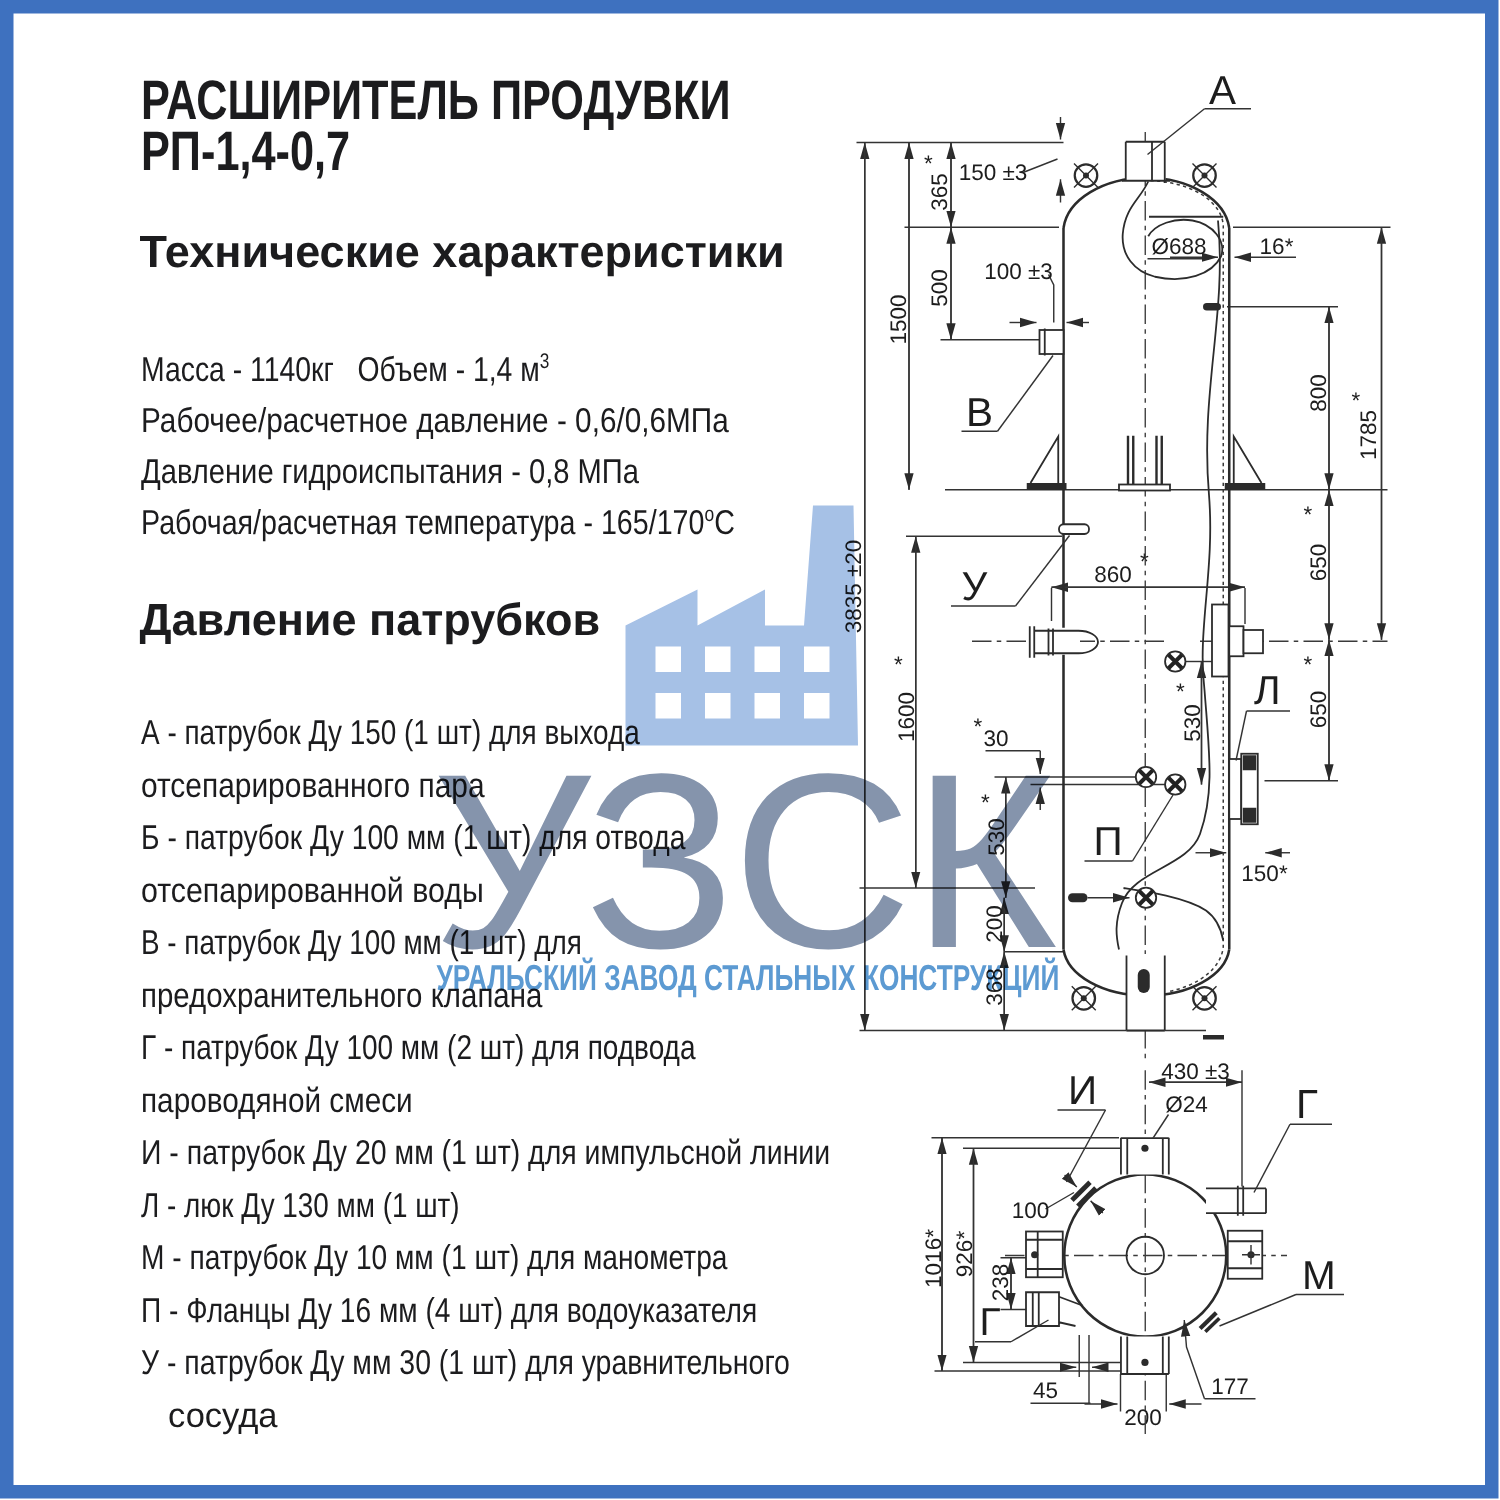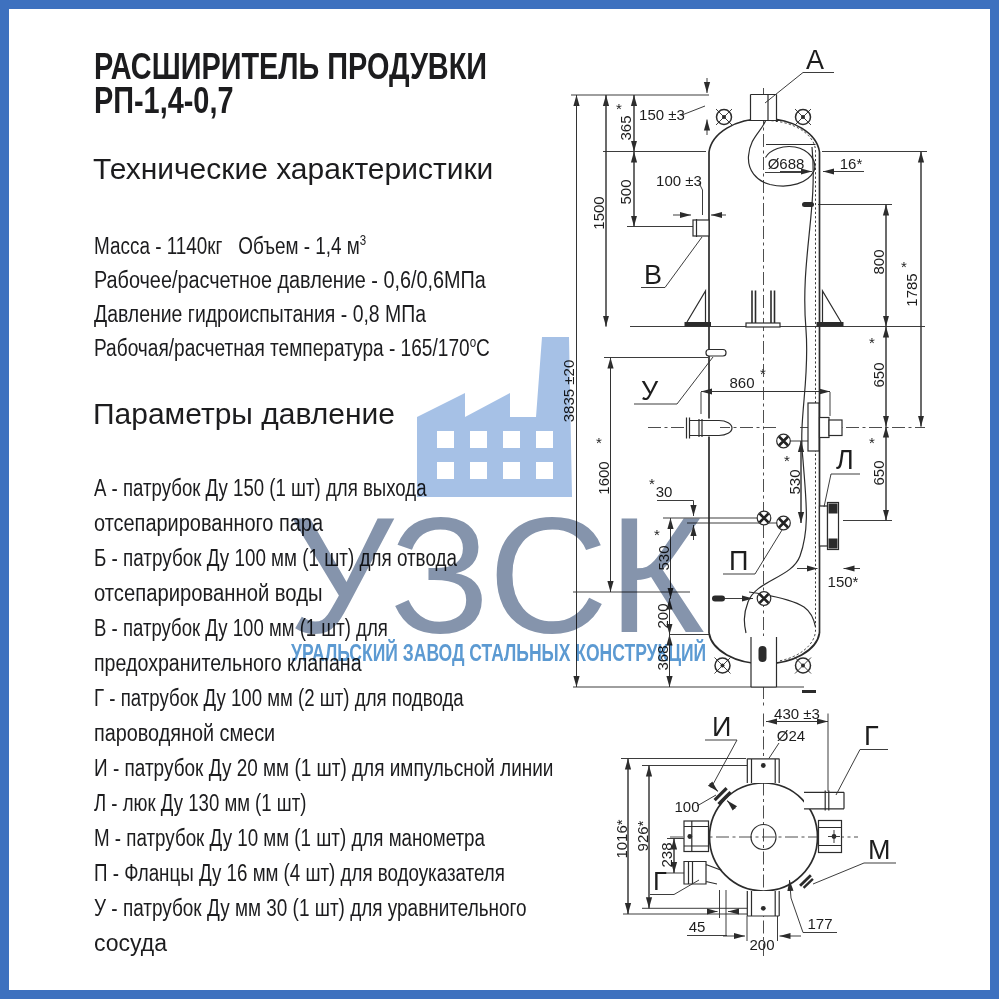--- a/index.html
+++ b/index.html
@@ -1,53 +1,53 @@
 <!DOCTYPE html>
 <html><head><meta charset="utf-8">
 <style>
 html,body{margin:0;padding:0}
 body{width:1000px;height:1000px;position:relative;background:#fff;overflow:hidden;
      font-family:"Liberation Sans",sans-serif}
 .frame{position:absolute;left:0;top:0;width:981px;height:981px;border:9.5px solid #3e71bf}
 .t{position:absolute;white-space:nowrap;color:#1c1c1e}
 .h1{font-size:37px;font-weight:bold;line-height:33.5px;transform:scaleX(0.78);transform-origin:0 0}
-.h2{font-size:30px;font-weight:normal}
+.h2{font-size:30px;font-weight:bold}
 .b{font-size:23px;font-weight:normal;line-height:23px}
 sup{font-size:14px;line-height:0}
 .wm{position:absolute;mix-blend-mode:multiply}
 .uzsk{left:288px;top:492px;font-size:166px;font-weight:normal;color:#8594ac;letter-spacing:0px;line-height:166px}
 .uzsk2{left:291px;top:639px;font-size:24px;font-weight:bold;color:#5c9ad2;transform:scaleX(0.73);transform-origin:0 0;white-space:nowrap}
 </style></head>
 <body>
 <div class="frame"></div>
 
 <div class="t h1" style="left:94px;top:50px">РАСШИРИТЕЛЬ ПРОДУВКИ<br>РП-1,4-0,7</div>
 <div class="t h2" style="left:93px;top:152px">Технические характеристики</div>
 
 <div class="t b" style="left:94px;top:234.5px;transform:scaleX(0.822);transform-origin:0 0">Масса - 1140кг&nbsp;&nbsp;&nbsp;Объем - 1,4 м<sup>3</sup></div>
 <div class="t b" style="left:94px;top:269px;transform:scaleX(0.862);transform-origin:0 0">Рабочее/расчетное давление - 0,6/0,6МПа</div>
 <div class="t b" style="left:94px;top:303px;transform:scaleX(0.845);transform-origin:0 0">Давление гидроиспытания - 0,8 МПа</div>
 <div class="t b" style="left:94px;top:337px;transform:scaleX(0.830);transform-origin:0 0">Рабочая/расчетная температура - 165/170<sup>о</sup>С</div>
 
-<div class="t h2" style="left:93px;top:397px">Параметры давление</div>
+<div class="t h2" style="left:93px;top:397px">Давление патрубков</div>
 
 <div class="t b" style="left:94px;top:476.5px;transform:scaleX(0.810);transform-origin:0 0">А - патрубок Ду 150 (1 шт) для выхода</div>
 <div class="t b" style="left:94px;top:511.5px;transform:scaleX(0.867);transform-origin:0 0">отсепарированного пара</div>
 <div class="t b" style="left:94px;top:546.5px;transform:scaleX(0.819);transform-origin:0 0">Б - патрубок Ду 100 мм (1 шт) для отвода</div>
 <div class="t b" style="left:94px;top:581.5px;transform:scaleX(0.880);transform-origin:0 0">отсепарированной воды</div>
 <div class="t b" style="left:94px;top:616.5px;transform:scaleX(0.808);transform-origin:0 0">В - патрубок Ду 100 мм (1 шт) для</div>
 <div class="t b" style="left:94px;top:651.5px;transform:scaleX(0.853);transform-origin:0 0">предохранительного клапана</div>
 <div class="t b" style="left:94px;top:686.5px;transform:scaleX(0.811);transform-origin:0 0">Г - патрубок Ду 100 мм (2 шт) для подвода</div>
 <div class="t b" style="left:94px;top:721.5px;transform:scaleX(0.862);transform-origin:0 0">пароводяной смеси</div>
 <div class="t b" style="left:94px;top:756.5px;transform:scaleX(0.825);transform-origin:0 0">И - патрубок Ду 20 мм (1 шт) для импульсной линии</div>
 <div class="t b" style="left:94px;top:791.5px;transform:scaleX(0.808);transform-origin:0 0">Л - люк Ду 130 мм (1 шт)</div>
 <div class="t b" style="left:94px;top:826.5px;transform:scaleX(0.816);transform-origin:0 0">М - патрубок Ду 10 мм (1 шт) для манометра</div>
 <div class="t b" style="left:94px;top:861.5px;transform:scaleX(0.815);transform-origin:0 0">П - Фланцы Ду 16 мм (4 шт) для водоуказателя</div>
 <div class="t b" style="left:94px;top:896.5px;transform:scaleX(0.824);transform-origin:0 0">У - патрубок Ду мм 30 (1 шт) для уравнительного</div>
-<div class="t b" style="left:94px;top:931.5px">сосуда</div>
+<div class="t b" style="left:112px;top:931.5px">сосуда</div>
 
 <svg width="1000" height="1000" viewBox="0 0 1000 1000" style="position:absolute;left:0;top:0">
 <defs>
 <marker id="ar" markerUnits="userSpaceOnUse" markerWidth="12" markerHeight="9" refX="11" refY="4.5" orient="auto">
 <path d="M0,1.4 L11,4.5 L0,7.6 Z" fill="#2b2b2b"></path>
       </marker>
 </defs>
 <style>
 .ol{stroke:#2b2b2b;stroke-width:1.7;fill:none}
 .ln{stroke:#2c2c2c;stroke-width:1.2;fill:none}

